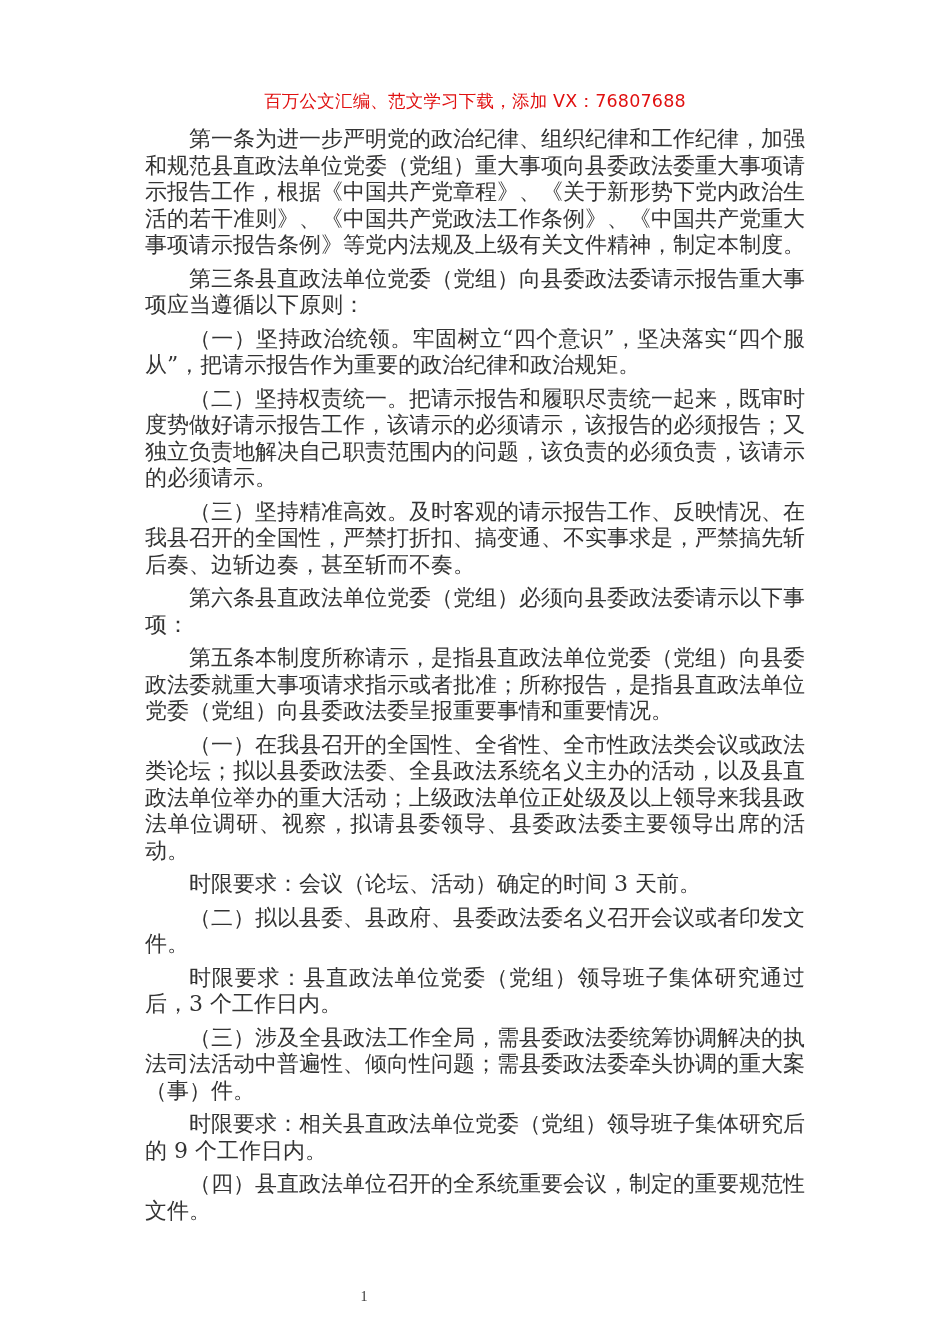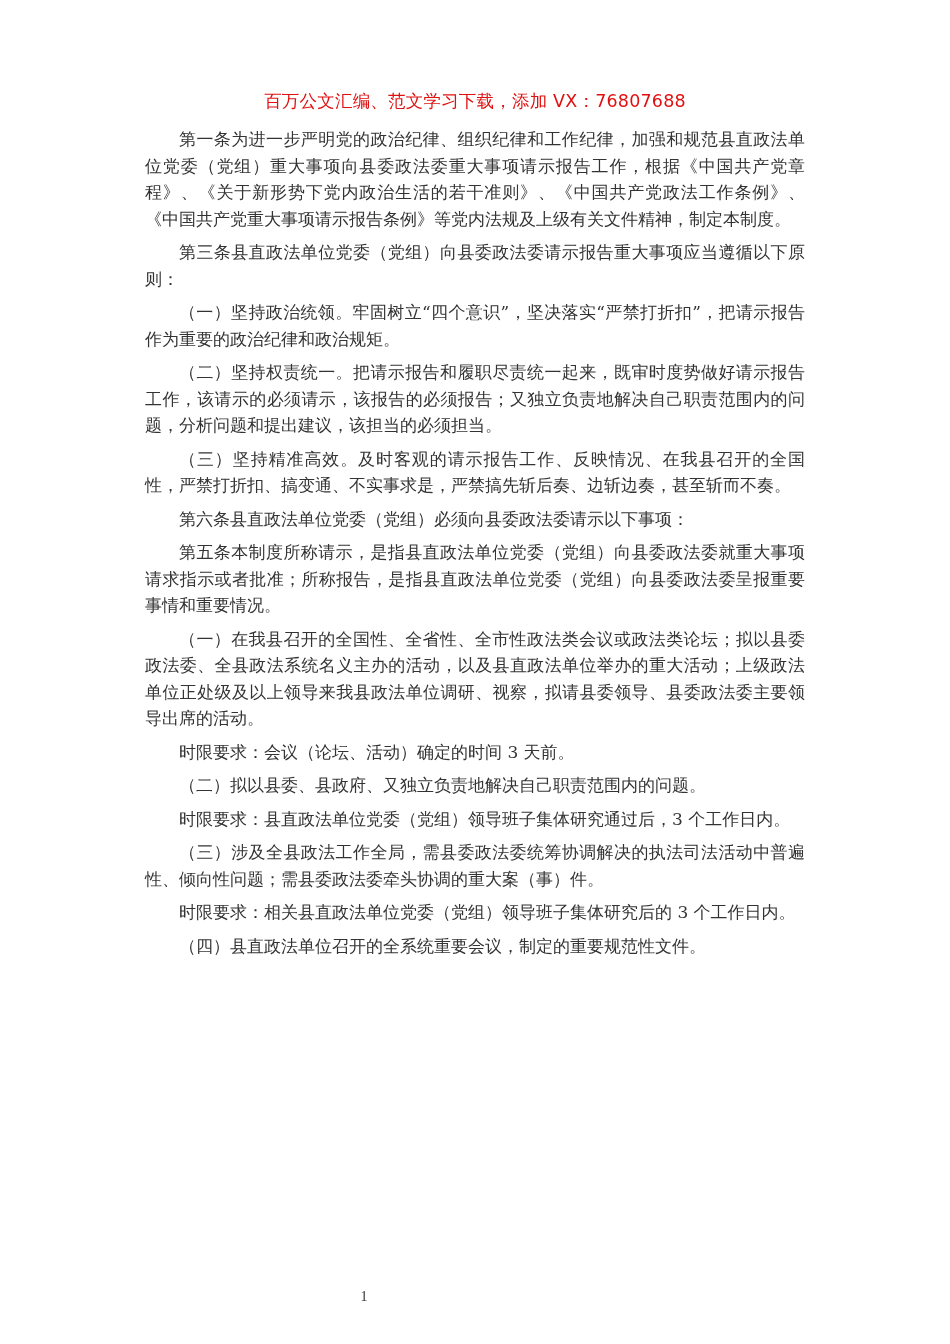--- a/index.html
+++ b/index.html
@@ -6,47 +6,47 @@
   body { width: 950px; height: 1344px; position: relative; overflow: hidden; }
   .page { position: absolute; left: 0; top: 0; width: 950px; height: 1344px; background: #fff; margin-top: 42px; }
   .header {
     position: absolute; top: 46px; left: 0; width: 950px; text-align: center;
     font-family: "DejaVu Sans", "Liberation Sans", sans-serif;
     font-size: 17.5px; color: #e01010; letter-spacing: 0.2px; line-height: 26px;
   }
   .body {
     position: absolute; left: 145px; top: 84px; width: 660px;
     font-family: "DejaVu Serif", "Liberation Serif", serif;
-    font-size: 17px; color: #333; line-height: 26.5px;
+    font-size: 22px; color: #333; line-height: 26.5px;
     text-align: justify; text-justify: inter-character;
   }
   .body p { margin: 0 0 7px 0; text-indent: 2em; }
   .body p.item { text-indent: 2em; }
   .pagenum {
     position: absolute; top: 1247px; left: 358px; width: 12px; text-align: center;
     font-family: "Liberation Serif", "DejaVu Serif", serif; font-size: 14px; color: #333;
   }
 </style>
 </head>
 <body>
 
 <div class="page">
   <div class="header">百万公文汇编、范文学习下载，添加 VX：76807688</div>
 
   <div class="body">
     <p>第一条为进一步严明党的政治纪律、组织纪律和工作纪律，加强和规范县直政法单位党委（党组）重大事项向县委政法委重大事项请示报告工作，根据《中国共产党章程》、《关于新形势下党内政治生活的若干准则》、《中国共产党政法工作条例》、《中国共产党重大事项请示报告条例》等党内法规及上级有关文件精神，制定本制度。</p>
     <p>第三条县直政法单位党委（党组）向县委政法委请示报告重大事项应当遵循以下原则：</p>
-    <p class="item">（一）坚持政治统领。牢固树立“四个意识”，坚决落实“严禁打折扣”，把请示报告作为重要的政治纪律和政治规矩。</p>
-    <p class="item">（二）坚持权责统一。把请示报告和履职尽责统一起来，既审时度势做好请示报告工作，该请示的必须请示，该报告的必须报告；又独立负责地解决自己职责范围内的问题，分析问题和提出建议，该担当的必须担当。</p>
+    <p class="item">（一）坚持政治统领。牢固树立“四个意识”，坚决落实“四个服从”，把请示报告作为重要的政治纪律和政治规矩。</p>
+    <p class="item">（二）坚持权责统一。把请示报告和履职尽责统一起来，既审时度势做好请示报告工作，该请示的必须请示，该报告的必须报告；又独立负责地解决自己职责范围内的问题，该负责的必须负责，该请示的必须请示。</p>
     <p class="item">（三）坚持精准高效。及时客观的请示报告工作、反映情况、在我县召开的全国性，严禁打折扣、搞变通、不实事求是，严禁搞先斩后奏、边斩边奏，甚至斩而不奏。</p>
     <p>第六条县直政法单位党委（党组）必须向县委政法委请示以下事项：</p>
     <p>第五条本制度所称请示，是指县直政法单位党委（党组）向县委政法委就重大事项请求指示或者批准；所称报告，是指县直政法单位党委（党组）向县委政法委呈报重要事情和重要情况。</p>
     <p class="item">（一）在我县召开的全国性、全省性、全市性政法类会议或政法类论坛；拟以县委政法委、全县政法系统名义主办的活动，以及县直政法单位举办的重大活动；上级政法单位正处级及以上领导来我县政法单位调研、视察，拟请县委领导、县委政法委主要领导出席的活动。</p>
     <p>时限要求：会议（论坛、活动）确定的时间 3 天前。</p>
-    <p class="item">（二）拟以县委、县政府、又独立负责地解决自己职责范围内的问题。</p>
+    <p class="item">（二）拟以县委、县政府、县委政法委名义召开会议或者印发文件。</p>
     <p>时限要求：县直政法单位党委（党组）领导班子集体研究通过后，3 个工作日内。</p>
     <p class="item">（三）涉及全县政法工作全局，需县委政法委统筹协调解决的执法司法活动中普遍性、倾向性问题；需县委政法委牵头协调的重大案（事）件。</p>
-    <p>时限要求：相关县直政法单位党委（党组）领导班子集体研究后的 3 个工作日内。</p>
+    <p>时限要求：相关县直政法单位党委（党组）领导班子集体研究后的 9 个工作日内。</p>
     <p class="item">（四）县直政法单位召开的全系统重要会议，制定的重要规范性文件。</p>
   </div>
 
   <div class="pagenum">1</div>
 </div>
 
 </body></html>

